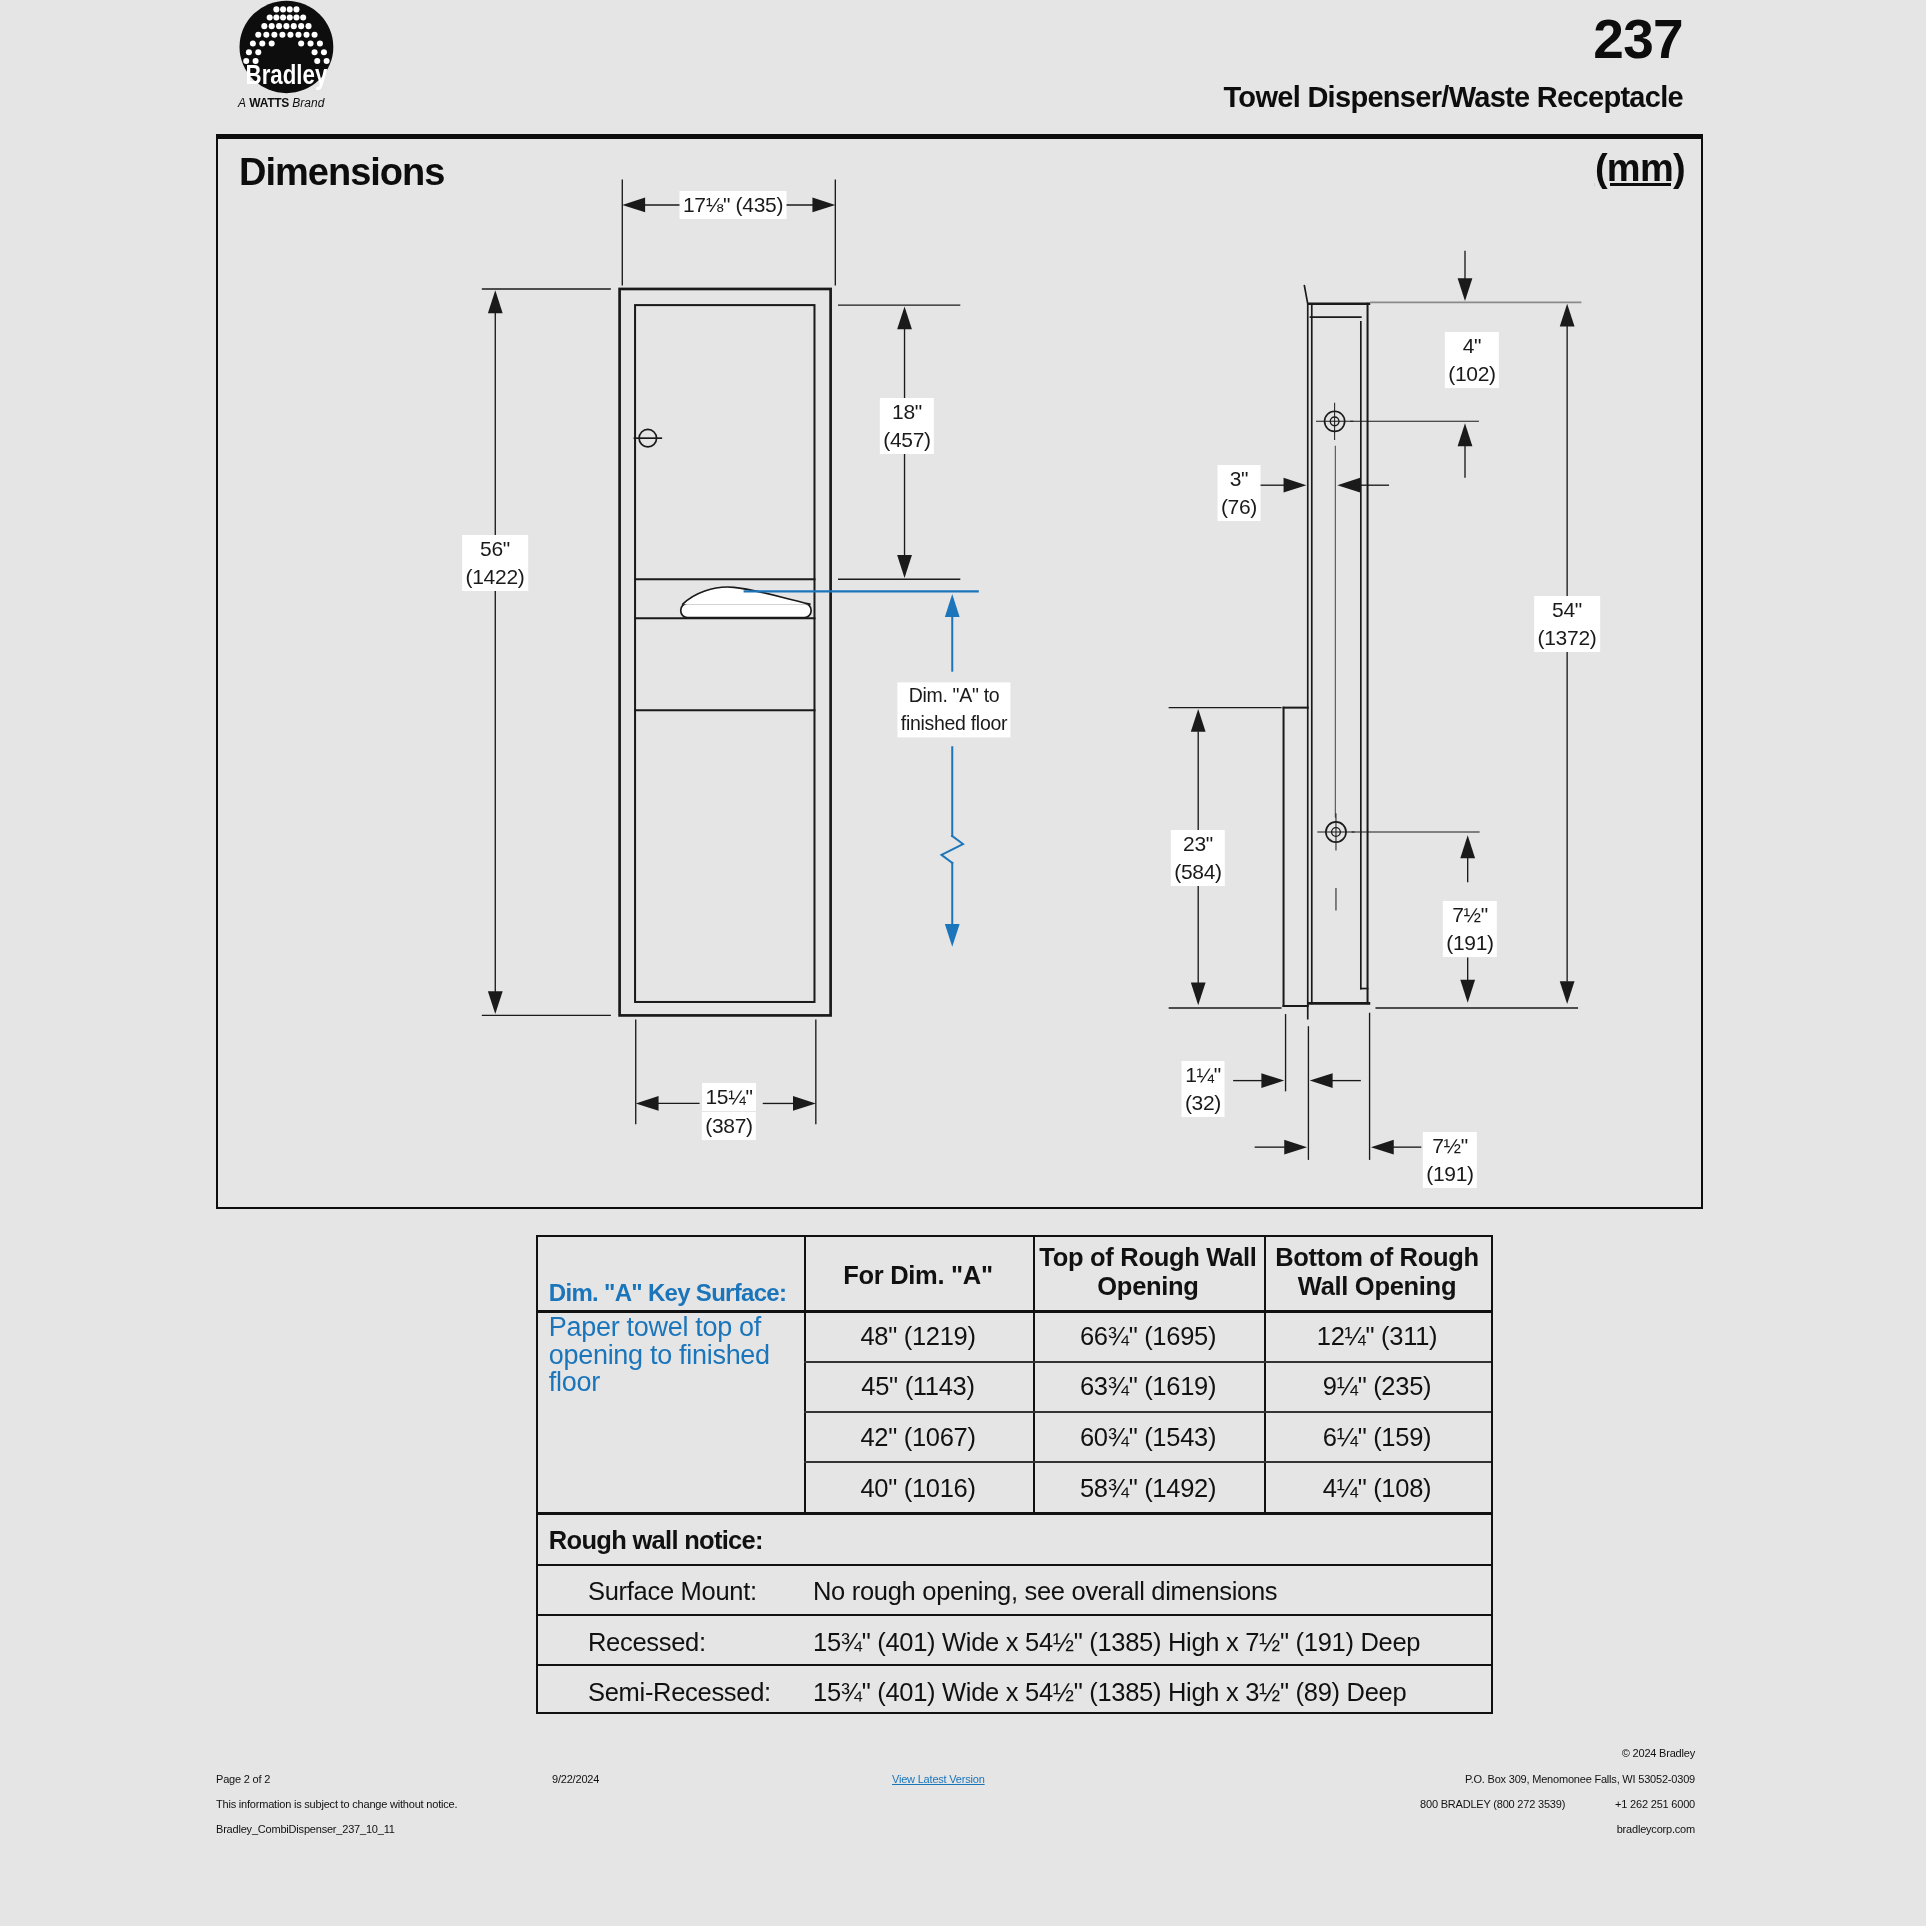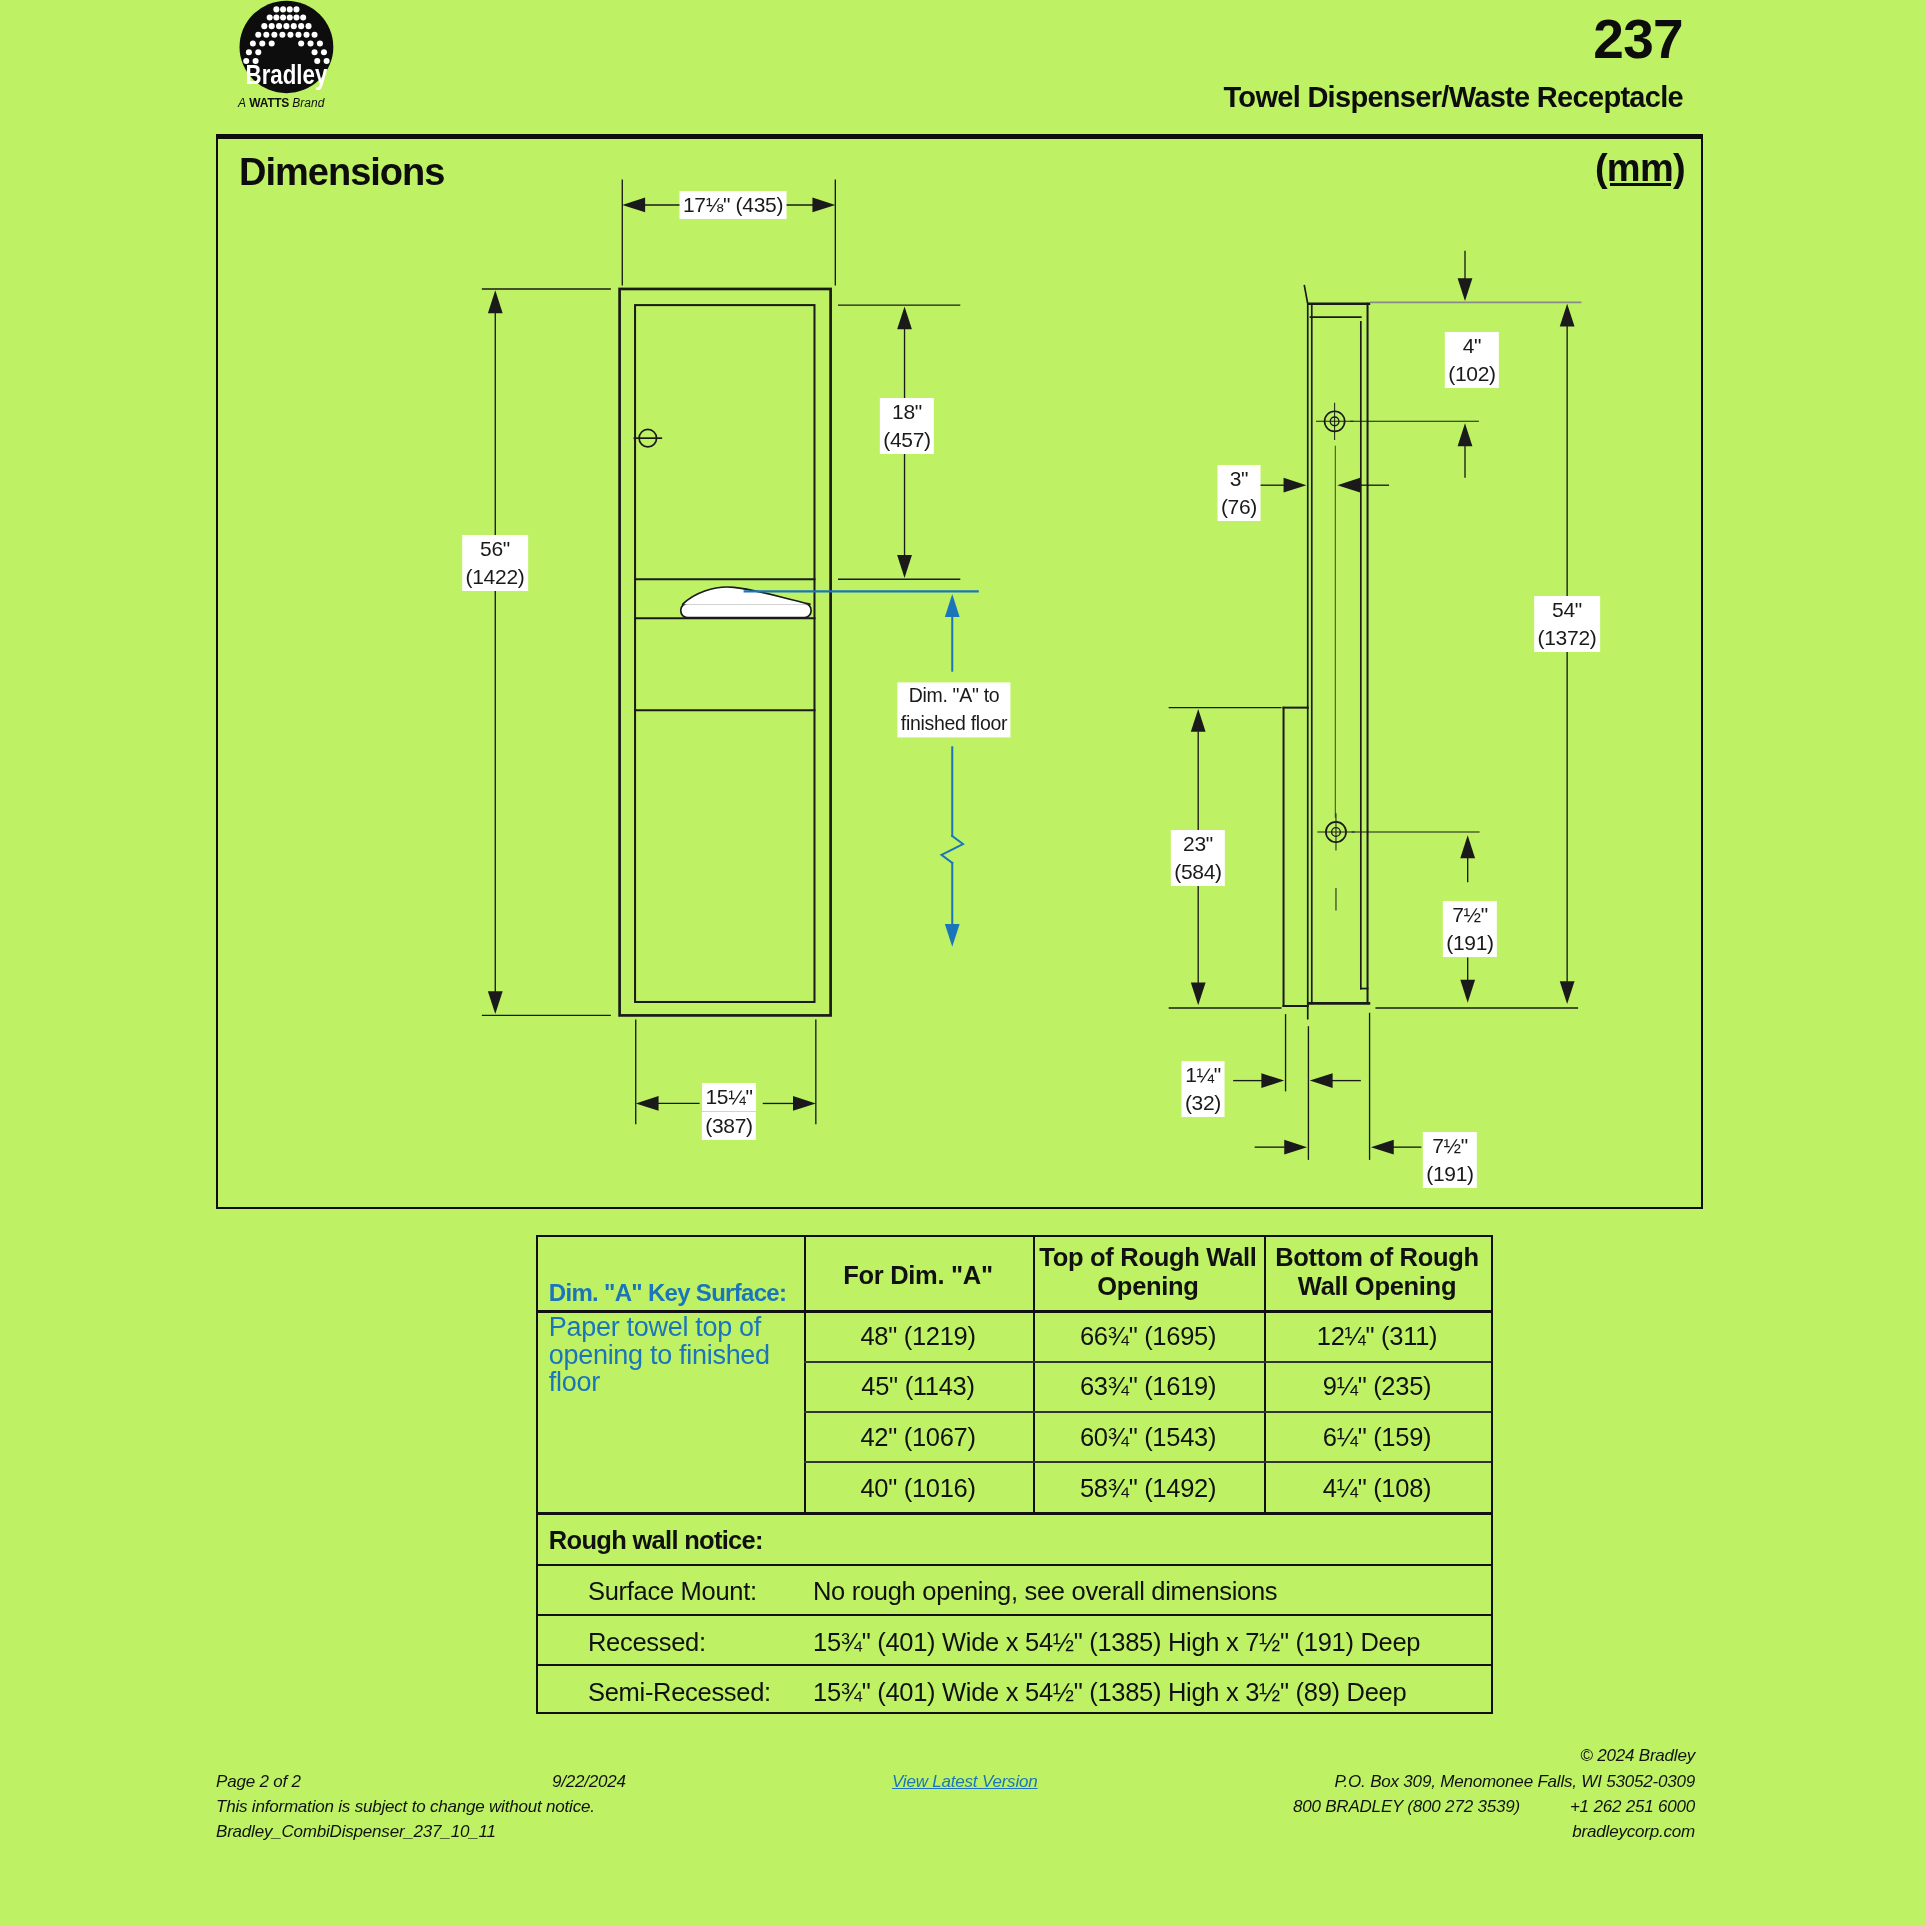--- a/index.html
+++ b/index.html
@@ -1,16 +1,16 @@
 <!DOCTYPE html>
 <html style="font-size:10.8px"><head>
 <meta charset="utf-8">
 <style>
   html,body{margin:0;padding:0;background:#fff;}
-  .page{position:relative;width:1926px;height:1926px;background:#bef264;overflow:hidden;
+  .page{position:relative;width:1926px;height:1926px;background:#e5e5e5;overflow:hidden;
         font-family:"Liberation Sans","DejaVu Sans",sans-serif;color:#1a1a1a;}
   .abs{position:absolute;}
   
   .tagline{position:absolute;left:238px;top:96px;font-size:12px;letter-spacing:0px;color:#111;}
   .tagline i{font-style:italic;}
   .tagline b{font-style:normal;font-weight:bold;letter-spacing:-0.3px;}
   .model{position:absolute;right:243px;top:12px;font-size:55px;font-weight:bold;line-height:1;letter-spacing:-0.7px;color:#0d0d0d;}
   .prodtitle{position:absolute;right:243px;top:81px;font-size:29px;font-weight:bold;letter-spacing:-0.7px;color:#0d0d0d;}
   
   .dimbox{position:absolute;left:216px;top:134px;width:1487px;height:1075px;border:2.7px solid #0d0d0d;border-top-width:5.4px;box-sizing:border-box;}
@@ -27,21 +27,21 @@
   .spec .vl{position:absolute;top:0;width:2px;height:276px;background:#111;}
   .spec .hl{position:absolute;left:0;right:0;background:#111;}
   .spec .hlp{position:absolute;right:0;background:#333;}
   .tc{position:absolute;transform:translate(-50%,-50%);font-size:25.5px;letter-spacing:-0.3px;white-space:pre;text-align:center;color:#111;}
   .tch{font-weight:bold;}
   .tl{position:absolute;transform:translate(0,-50%);font-size:25.5px;letter-spacing:-0.3px;white-space:nowrap;color:#111;}
   .keylabel{position:absolute;left:10.8px;font-size:24px;font-weight:bold;letter-spacing:-0.7px;white-space:nowrap;}
   .keynote{position:absolute;left:10.8px;font-size:27px;letter-spacing:-0.3px;line-height:27.6px;white-space:pre;}
   .blue{color:#1b75bb;}
   
-  .ft{position:absolute;font-size:17px;letter-spacing:-0.2px;color:#111;line-height:1.1;white-space:nowrap;font-style:italic;}
+  .ft{position:absolute;font-size:11px;letter-spacing:-0.2px;color:#111;line-height:1.1;white-space:nowrap;}
   .ftr{text-align:right;}
   a.latest{color:#1b75bb;text-decoration:underline;}
 </style>
 </head>
 <body>
 
 <div class="page">
 
   <svg class="abs" style="left:0;top:0" width="605" height="134" viewBox="0 0 900 200">
     <ellipse cx="426" cy="70" rx="70" ry="69" fill="#0d0d0d"></ellipse>

